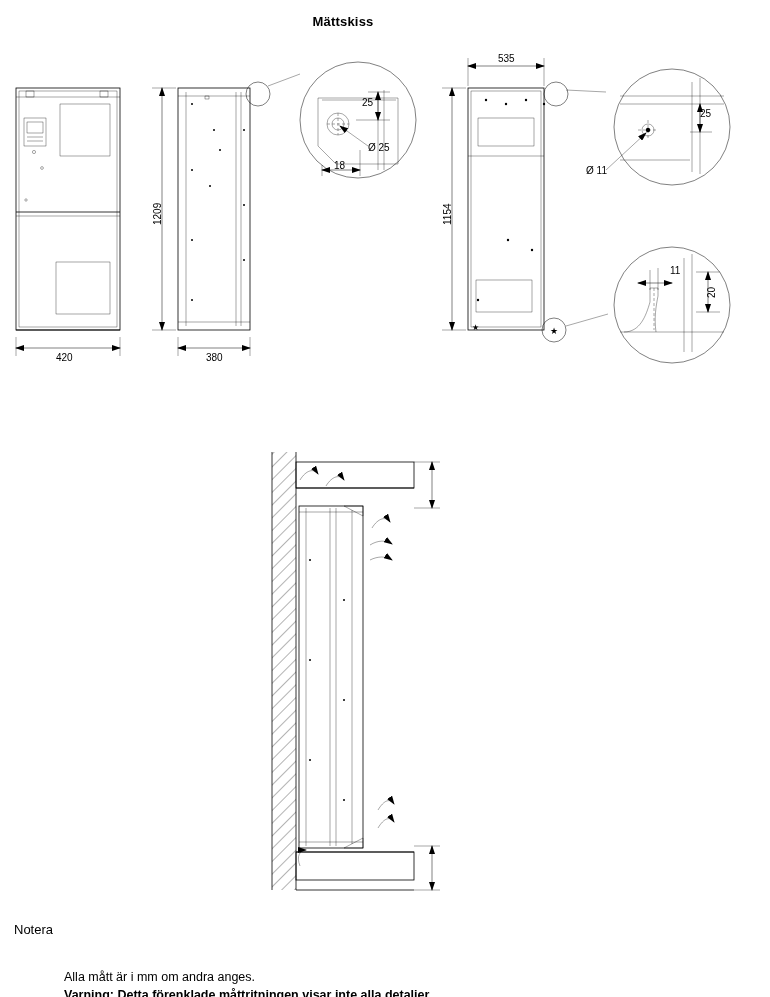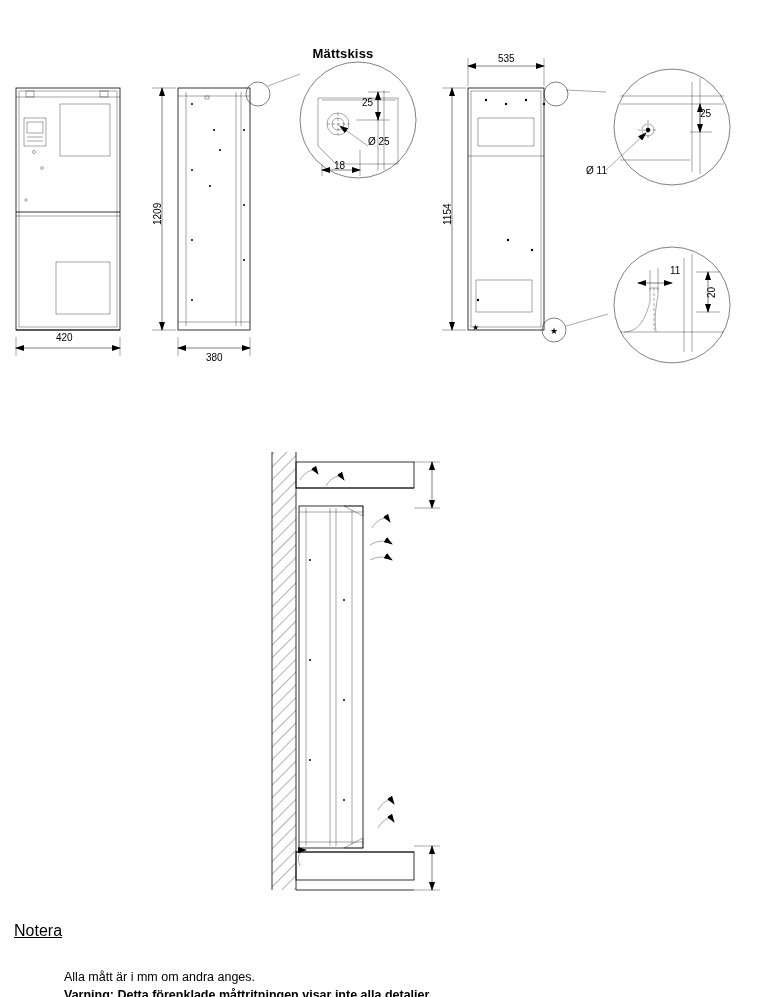--- a/index.html
+++ b/index.html
@@ -21,28 +21,26 @@
     width: 770px; height: 997px;
   }
   .title {
     position: absolute;
     left: 0; top: 14px;
     width: 686px;
     text-align: center;
     font-size: 13px;
     font-weight: bold;
     letter-spacing: 0.2px;
-    margin-top: 32px;
   }
   .notes-title {
     position: absolute;
     left: 14px;
     top: 922px;
-    font-size: 16px;
-    text-decoration: underline;
+    font-size: 13px;
   }
   .note-line {
     position: absolute;
     left: 64px;
     font-size: 12.5px;
     margin-top: 20px;
   }
   .note-1 { top: 950px; }
   .note-2 { top: 968px; font-weight: bold; }
 
@@ -288,29 +286,29 @@
     <line x1="414" y1="508" x2="440" y2="508" class="ln-hair"></line>
     <line x1="432" y1="462" x2="432" y2="508" class="ln-thin" marker-start="url(#arrB)" marker-end="url(#arrA)"></line>
 
     <line x1="414" y1="846" x2="440" y2="846" class="ln-hair"></line>
     <line x1="414" y1="890" x2="440" y2="890" class="ln-hair"></line>
     <line x1="432" y1="846" x2="432" y2="890" class="ln-thin" marker-start="url(#arrB)" marker-end="url(#arrA)"></line>
     <line x1="296" y1="890" x2="414" y2="890" class="ln"></line>
   </g>
 </svg>
 
-<div class="lbl" style="left:56px; top:332px;">420</div>
+<div class="lbl" style="left:56px; top:352px;">420</div>
 
 <div class="lbl rot" style="left:152px; top:225px;">1209</div>
 
 <div class="lbl" style="left:206px; top:352px;">380</div>
 
 <div class="lbl" style="left:362px; top:97px;">25</div>
 
-<div class="lbl" style="left:368px; top:136px;">Ø 25</div>
+<div class="lbl" style="left:368px; top:142px;">Ø 25</div>
 
 <div class="lbl" style="left:334px; top:160px;">18</div>
 
 <div class="lbl" style="left:498px; top:53px;">535</div>
 
 <div class="lbl rot" style="left:442px; top:225px;">1154</div>
 
 <div class="lbl" style="left:700px; top:108px;">25</div>
 
 <div class="lbl" style="left:586px; top:165px;">Ø  11</div>

